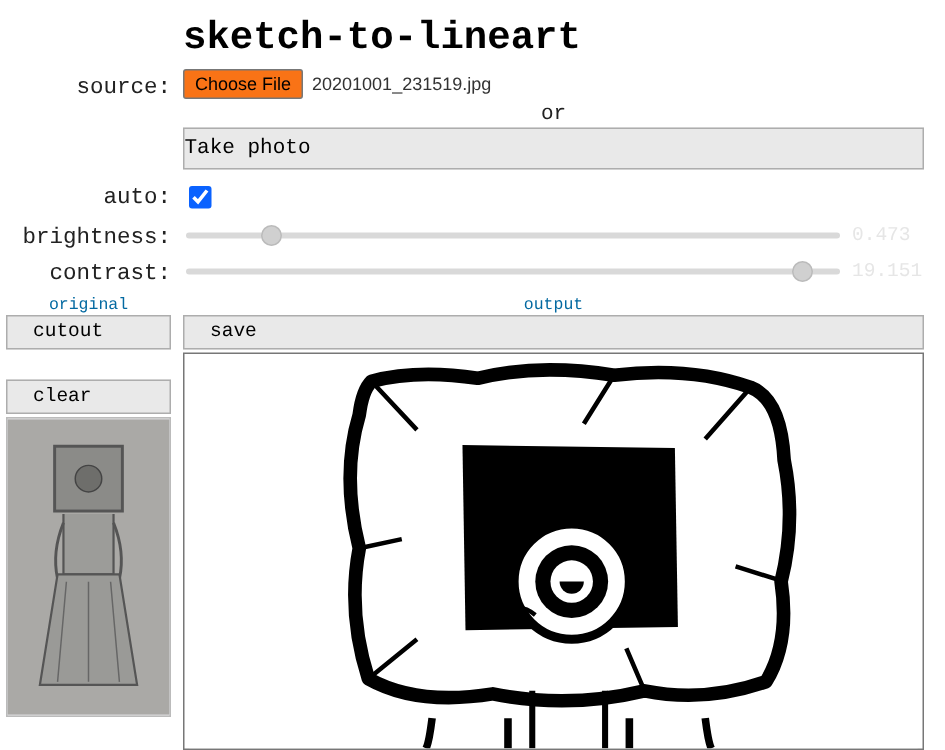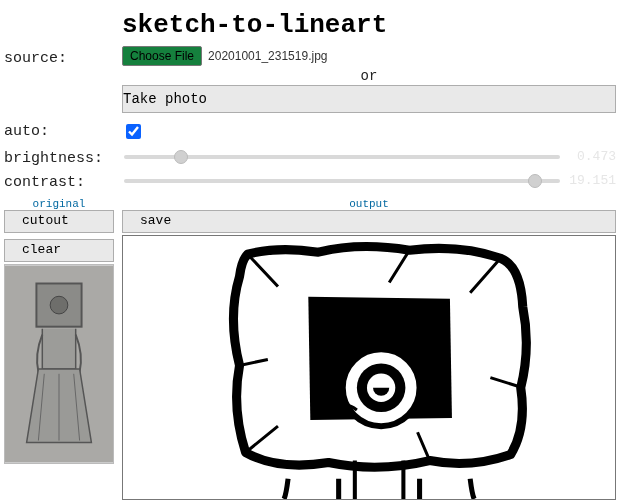--- a/index.html
+++ b/index.html
@@ -11,21 +11,21 @@
     font-family: "Courier New", Courier, monospace;
     background: #fff;
     overflow: hidden;
   }
   .wrap {
     display: grid;
     grid-template-columns: 110px 1fr;
     column-gap: 8px;
     padding: 10px 14px 0 4px;
   }
-  .left { }
+  .left { text-align: right; }
   .title {
     grid-column: 2;
     font-size: 26px;
     font-weight: bold;
     letter-spacing: 0px;
     margin: 0 0 6px 0;
   }
   .row-label {
     font-size: 15px;
     padding-top: 4px;
@@ -36,21 +36,21 @@
     display: flex;
     align-items: center;
     gap: 6px;
     margin-bottom: 2px;
     font-family: Arial, sans-serif;
     font-size: 13px;
   }
   .choose-btn {
     font-family: Arial, sans-serif;
     font-size: 12px;
-    background: #15803d;
+    background: #f97316;
     border: 1px solid #777;
     border-radius: 2px;
     padding: 2px 7px;
     cursor: pointer;
   }
   .filename {
     font-size: 12px;
     color: #333;
   }
   .or-line {
@@ -101,21 +101,20 @@
     -webkit-appearance: none;
     width: 14px; height: 14px;
     background: #d0d0d0;
     border: 1px solid #bbb;
     border-radius: 50%;
     margin-top: -5px;
     cursor: pointer;
   }
   .slider-val {
     width: 48px;
-    text-align: right;
     font-size: 13px;
     color: #e6e6e6;
   }
   .section-head {
     font-size: 11px;
     text-align: center;
     color: #0369a1;
     margin-top: 6px;
   }
   .orig-col {
@@ -191,21 +190,21 @@
   <div class="slider-row">
     <input type="range" min="0" max="20" step="0.001" value="19.151" style="">
     <span class="slider-val">19.151</span>
   </div>
 
   <div class="left section-head">original</div>
   <div class="section-head">output</div>
 
   <div class="orig-col">
     <button class="wide-btn sm">cutout</button>
-    <button class="wide-btn sm" style="margin-top:6px">clear</button>
+    <button class="wide-btn sm" style="margin-top:20px">clear</button>
     <div class="thumb">
       <svg viewBox="0 0 110 200" width="100%" height="100%">
         <rect width="110" height="200" fill="#8f8f8f"></rect>
         <rect x="0" y="0" width="110" height="200" fill="#aaa9a6"></rect>
 
         <rect x="32" y="18" width="46" height="44" fill="#8b8b88" stroke="#555" stroke-width="2"></rect>
         <circle cx="55" cy="40" r="9" fill="#6e6e6b" stroke="#444"></circle>
 
         <path d="M38 64 L38 105 L72 105 L72 64" fill="#9c9c99" stroke="#555" stroke-width="1.5"></path>
         <path d="M38 70 Q30 90 34 108" fill="none" stroke="#555" stroke-width="2"></path>

